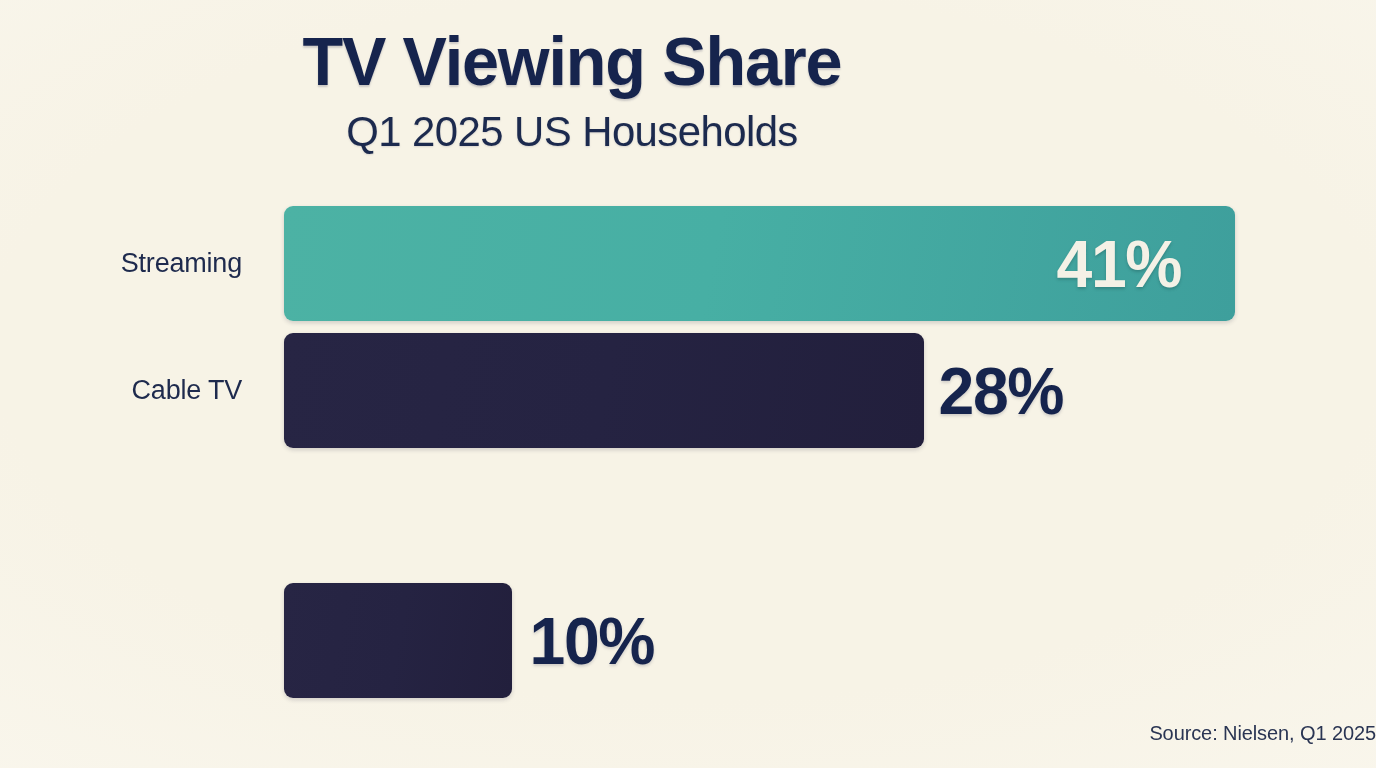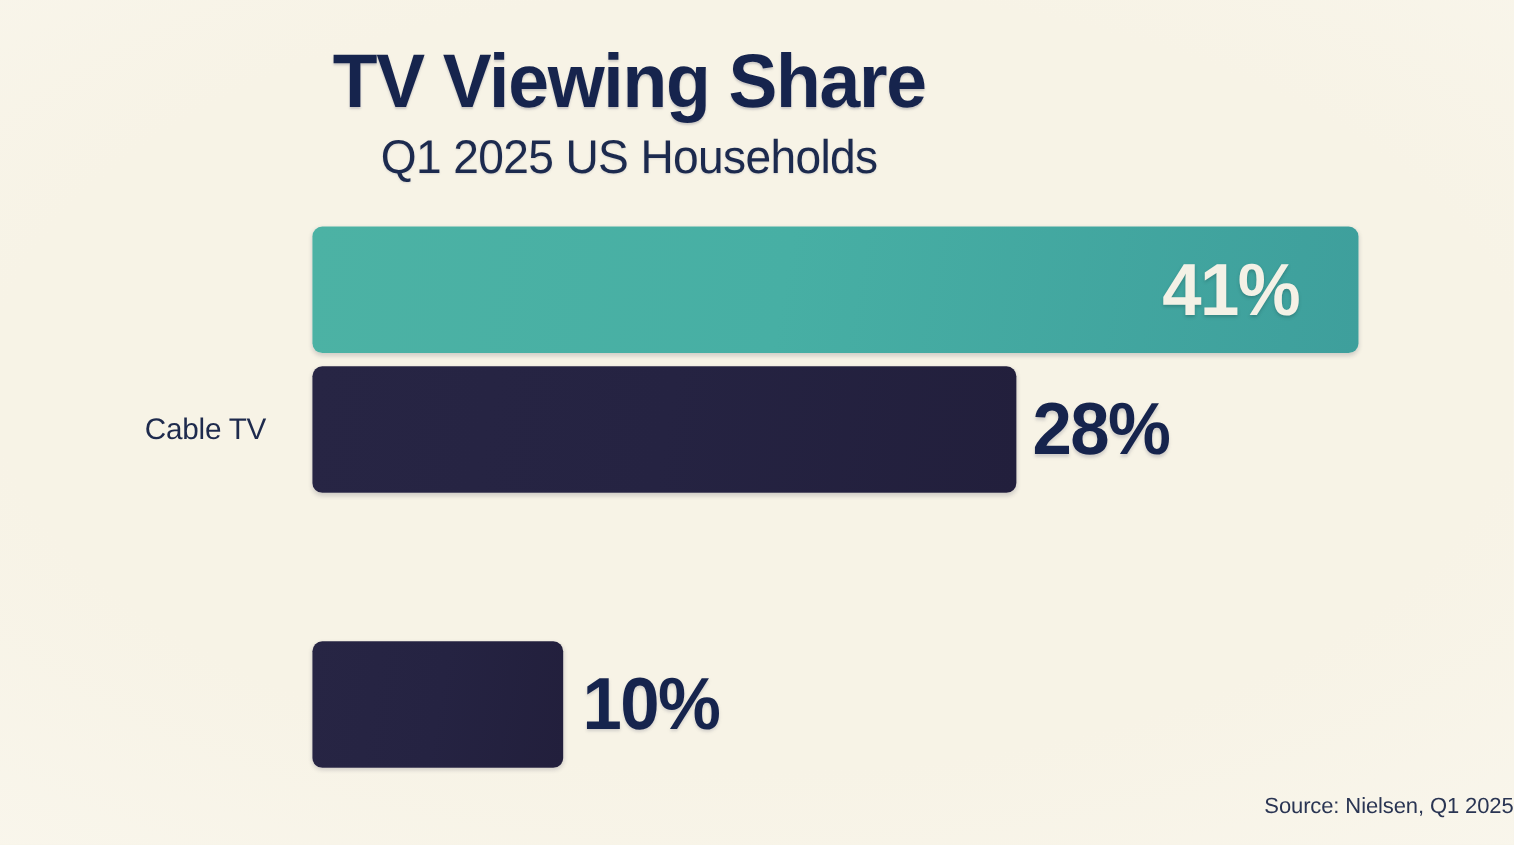--- a/index.html
+++ b/index.html
@@ -36,21 +36,21 @@
     inset: 0;
     pointer-events: none;
     background:
       radial-gradient(140% 130% at 50% 50%, rgba(0,0,0,0) 55%, rgba(120,108,70,0.035) 100%);
     mix-blend-mode: multiply;
   }
 
   
   #header {
     position: absolute;
-    top: 12px;
+    top: 0;
     left: 0;
     width: 1144px;
     text-align: center;
   }
   #chart-title {
     margin: 0;
     padding-top: 27px;
     font-size: 69px;
     line-height: 1.0;
     font-weight: 700;
@@ -170,20 +170,21 @@
   <div id="grain"></div>
 
   <div id="header">
     <h1 id="chart-title">TV Viewing Share</h1>
     <h2 id="chart-subtitle">Q1 2025 US Households</h2>
   </div>
 
   <div id="plot">
 
     <div class="bar-row" style="top:0px;">
+      <div class="cat-label">Streaming</div>
       <div class="bar-track">
         <div class="bar accent" style="width:951px;"></div>
         <div class="value-label inside" style="left:770px;">41%</div>
       </div>
     </div>
 
     <div class="bar-row" style="top:127px;">
       <div class="cat-label">Cable TV</div>
       <div class="bar-track">
         <div class="bar base" style="width:640px;"></div>

